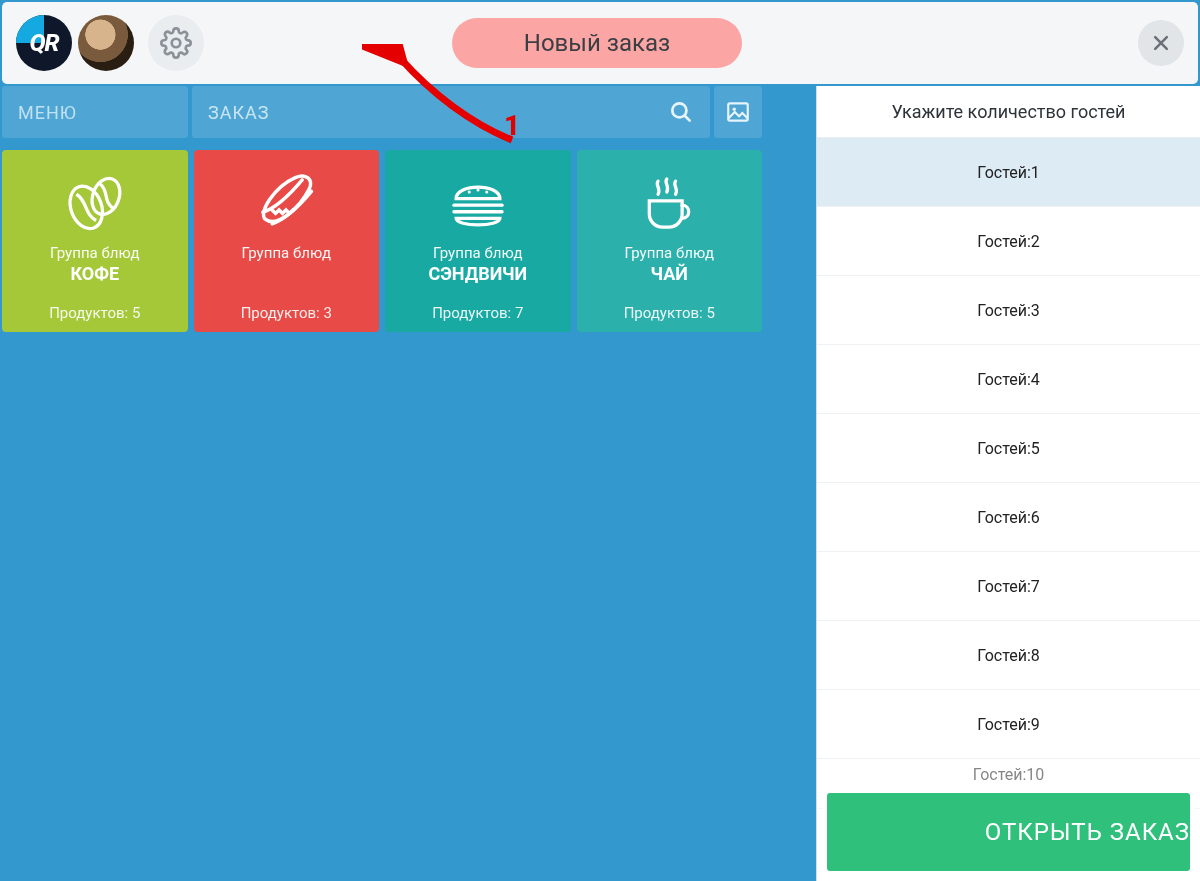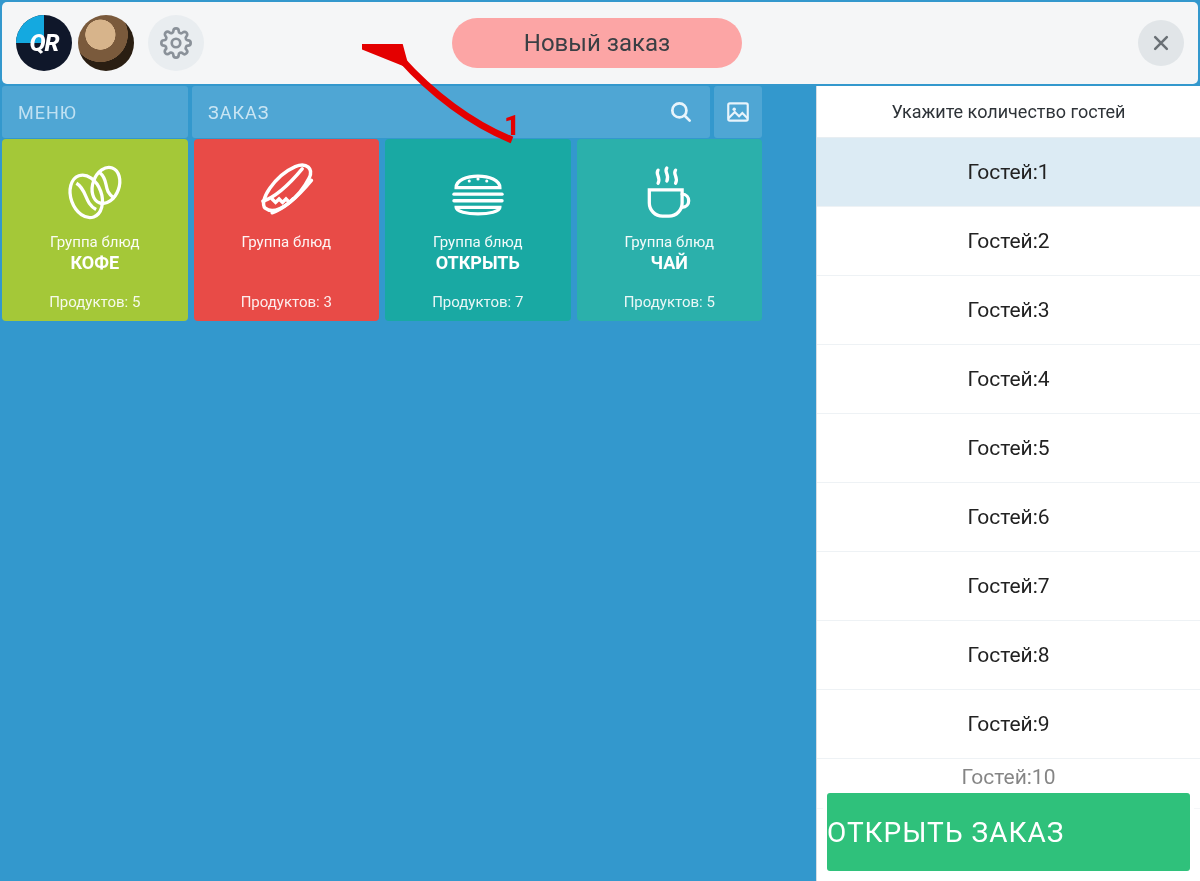--- a/index.html
+++ b/index.html
@@ -97,21 +97,21 @@
     display: flex; align-items: center; padding: 0 16px;
     color: #c9e5f3; font-size: 18px; letter-spacing: 1px;
     position: relative;
   }
   .search-icon { margin-left: auto; color: #e8f4fb; }
   .img-toggle {
     width: 48px; background: #4fa6d4; border-radius: 3px;
     display: flex; align-items: center; justify-content: center;
   }
 
-  .tiles { display: flex; gap: 6px; padding: 1px 2px 0 2px; }
+  .tiles { display: flex; gap: 6px; padding: 12px 2px 0 2px; }
   .tile {
     width: 187px; height: 182px; border-radius: 4px;
     display: flex; flex-direction: column; align-items: center;
     color: #fff; text-align: center; padding: 14px 6px 10px 6px;
   }
   .tile .icon-slot { height: 78px; display: flex; align-items: center; justify-content: center; }
   .tile .grp { font-size: 15px; opacity: 0.95; margin-top: 2px; }
   .tile .name { font-size: 18px; font-weight: 700; margin-top: 2px; line-height: 1.15; }
   .tile .count { font-size: 15px; opacity: 0.9; margin-top: auto; }
 
@@ -128,33 +128,33 @@
     margin-left: 36px;
   }
   .guests-header {
     height: 52px; display: flex; align-items: center; justify-content: center;
     font-size: 18px; color: #2e3338;
     border-bottom: 1px solid #e8eef2;
   }
   .guests-list { flex: 1; overflow: hidden; }
   .guest-row {
     height: 69px; display: flex; align-items: center; justify-content: center;
-    font-size: 21px; color: #222; border-bottom: 1px solid #eef2f5;
+    font-size: 16px; color: #222; border-bottom: 1px solid #eef2f5;
   }
   .guest-row.partial { height: 50px; align-items: flex-start; padding-top: 6px; opacity: 0.55; }
   .guest-row.selected { background: #dcebf4; }
 
   .open-order-wrap {
     position: absolute; left: 6px; right: 6px; bottom: 6px;
     background: #fff; padding: 4px;
   }
   .open-order-btn {
     height: 78px; background: #2fc17b; border-radius: 3px;
-    display: flex; align-items: center; justify-content: flex-start;
-    color: #fff; font-size: 28px; letter-spacing: 1px;
+    display: flex; align-items: center; justify-content: flex-end;
+    color: #fff; font-size: 24px; letter-spacing: 1px;
   }
 
   svg { display: block; }
 </style>
 </head>
 <body>
 
 <div class="header">
   <div class="logo">
     <div class="logo-text">QR</div>
@@ -253,21 +253,21 @@
             <path d="M12 28 C 12 14, 52 14, 52 28 Z"></path>
             <path d="M10 34 L54 34"></path>
             <path d="M10 40 L54 40"></path>
             <path d="M12 46 C 12 54, 52 54, 52 46 Z"></path>
             <circle cx="24" cy="22" r="1.4" fill="#fff" stroke="none"></circle>
             <circle cx="32" cy="20" r="1.4" fill="#fff" stroke="none"></circle>
             <circle cx="40" cy="22" r="1.4" fill="#fff" stroke="none"></circle>
           </svg>
         </div>
         <div class="grp">Группа блюд</div>
-        <div class="name">ОТКРЫТЬ</div>
+        <div class="name">СЭНДВИЧИ</div>
         <div class="count"><span>Продуктов: </span><span>7</span></div>
       </div>
 
       <div class="tile tile-teal2">
         <div class="icon-slot">
           <svg width="70" height="70" viewBox="0 0 64 64" fill="none" stroke="#fff" stroke-width="3" stroke-linecap="round">
             <path d="M14 30 h30 v12 a12 12 0 0 1 -12 12 h-6 a12 12 0 0 1 -12 -12 Z"></path>
             <path d="M44 34 c8 0 8 12 0 12"></path>
             <path d="M22 12 c-3 4 3 6 0 12"></path>
             <path d="M30 10 c-3 4 3 6 0 12"></path>

